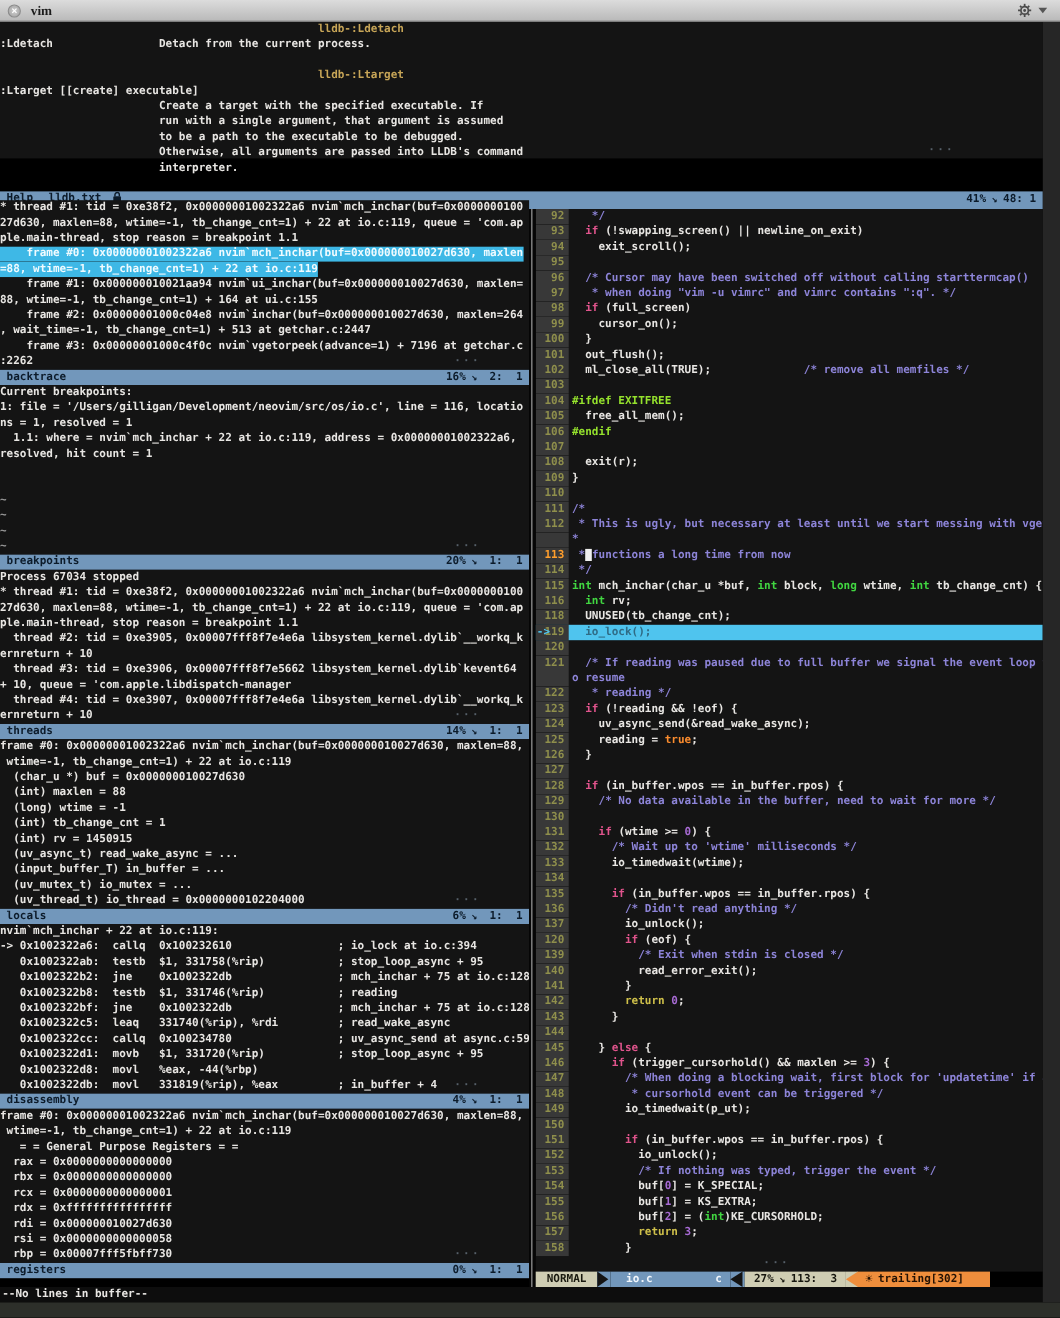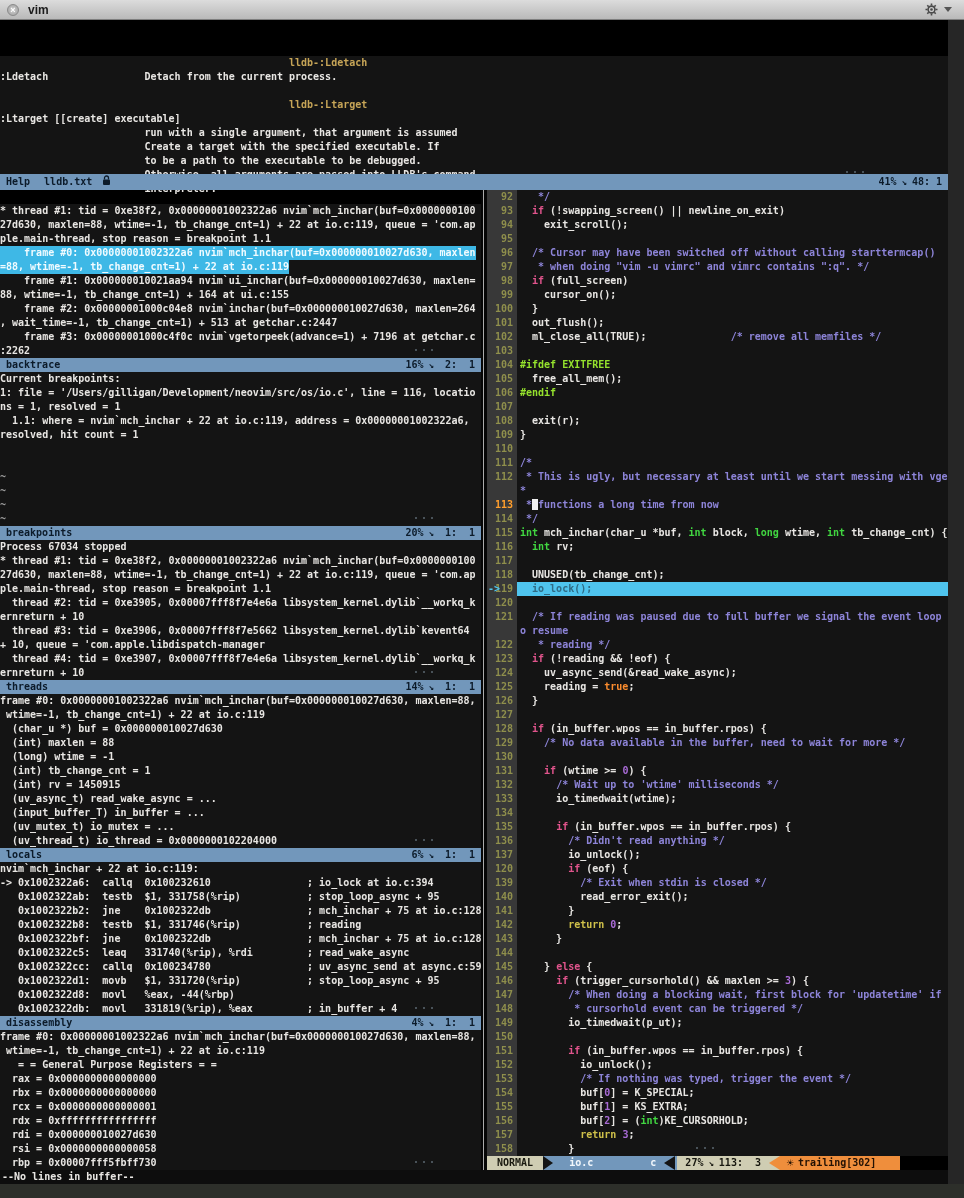--- a/index.html
+++ b/index.html
@@ -4,39 +4,39 @@
 <style>
   html,body{margin:0;padding:0;background:#000;}
   body{width:964px;height:1198px;position:relative;overflow:hidden;
        font-family:"DejaVu Sans Mono",monospace;font-weight:bold;font-size:10px;line-height:14px;}
   
   #titlebar{position:absolute;left:0;top:0;width:964px;height:20px;
     background:linear-gradient(#dcdcdc,#b9b9b9);border-bottom:1px solid #7e7e7e;box-sizing:border-box;}
   #closebtn{position:absolute;left:7px;top:4px;width:12px;height:12px;border-radius:50%;
     background:radial-gradient(#cfcfcf,#9f9f9f);border:1px solid #8a8a8a;box-sizing:border-box;
     color:#fff;font-size:9px;line-height:10px;text-align:center;font-family:"Liberation Sans",sans-serif;}
-  #wintitle{position:absolute;left:28px;top:3px;color:#1c1c1c;font-family:Liberation Sans, sans-serif;
+  #wintitle{position:absolute;left:28px;top:3px;color:#1c1c1c;font-family:Liberation Serif, serif;
     font-size:12px;font-weight:600;line-height:14px;}
   #gear{position:absolute;right:26px;top:3px;}
   #caret{position:absolute;right:12px;top:7px;width:0;height:0;
     border-left:4px solid transparent;border-right:4px solid transparent;border-top:5px solid #555;}
   
   .trow{height:14px;display:flex;overflow:hidden;}
   .txt{white-space:pre;}
   .w{color:#e8e6e3}.c{color:#8d84d8}.k{color:#e0548c}.t{color:#41d641}.pp{color:#95e22d}
   .o{color:#fb8c2e}.y{color:#cfc04a}.nu{color:#a86bd5}.h{color:#c7a557}.d{color:#9a9a9a}
   .hlt{color:#2f6b85}
   .cb{background:#efefef;color:#efefef;}
   .hlspan{background:#3eb8e6;}
   .hlspan span{color:#f0fbff;}
   .hlrow{background:#4fc4ee;}
   
-  #help{position:absolute;left:0;top:20px;width:948px;height:124px;background:#141414;position:absolute;margin-top:36px;}
+  #help{position:absolute;left:0;top:20px;width:948px;height:124px;background:#141414;position:absolute;}
   #helpbar{position:absolute;left:0;top:174px;width:948px;height:16px;}
-  #leftcol{position:absolute;left:0;top:204px;width:402px;}
+  #leftcol{position:absolute;left:0;top:182px;width:402px;}
   .pane{width:481px;}
   .pbody{position:relative;background:#141414;overflow:hidden;}
   .sbar,#helpbar{background:#7297bb;color:#0c1b2a;display:flex;align-items:center;
     justify-content:space-between;padding:0 6px;box-sizing:border-box;}
   .sbar{height:14px;}
   .barright{display:flex;align-items:center;}
   .barright .scr{margin:0 5px;font-size:9px;}
   .dots{position:absolute;bottom:0;color:#566069;letter-spacing:2px;}
   #sep{position:absolute;left:481px;top:190px;width:6px;height:980px;background:#060606;}
   #sep::before{content:"";position:absolute;left:2px;top:0;width:1px;height:100%;background:#ababab;}
@@ -103,24 +103,24 @@
     <div class="trow">
       <span class="txt"></span>
     </div>
     <div class="trow">
       <span class="txt"><span class="h">                                                lldb-:Ltarget</span></span>
     </div>
     <div class="trow">
       <span class="txt"><span class="w">:Ltarget [[create] executable]</span></span>
     </div>
     <div class="trow">
+      <span class="txt"><span class="w">                        Create a target with the specified executable. If</span></span>
+    </div>
+    <div class="trow">
       <span class="txt"><span class="w">                        run with a single argument, that argument is assumed</span></span>
-    </div>
-    <div class="trow">
-      <span class="txt"><span class="w">                        Create a target with the specified executable. If</span></span>
     </div>
     <div class="trow">
       <span class="txt"><span class="w">                        to be a path to the executable to be debugged.</span></span>
     </div>
     <div class="trow">
       <span class="txt"><span class="w">                        Otherwise, all arguments are passed into LLDB's command</span></span>
     </div>
     <div class="trow">
       <span class="txt"><span class="w">                        interpreter.</span></span>
     </div>
@@ -522,24 +522,20 @@
     </div>
     <div class="trow">
       <span class="gut"><span class="lnum">115</span></span>
       <span class="txt"><span class="t">int</span><span class="w"> mch_inchar(char_u *buf, </span><span class="t">int</span><span class="w"> block, </span><span class="t">long</span><span class="w"> wtime, </span><span class="t">int</span><span class="w"> tb_change_cnt) {</span></span>
     </div>
     <div class="trow">
       <span class="gut"><span class="lnum">116</span></span>
       <span class="txt"><span class="w">  </span><span class="t">int</span><span class="w"> rv;</span></span>
     </div>
     <div class="trow">
-      <span class="gut"><span class="lnum">117</span></span>
-      <span class="txt"></span>
-    </div>
-    <div class="trow">
       <span class="gut"><span class="lnum">118</span></span>
       <span class="txt"><span class="w">  UNUSED(tb_change_cnt);</span></span>
     </div>
     <div class="trow hlrow">
       <span class="gut"><span class="sign">-&gt;</span><span class="lnum">119</span></span>
       <span class="txt"><span class="hlt">  io_lock();</span></span>
     </div>
     <div class="trow">
       <span class="gut"><span class="lnum">120</span></span>
       <span class="txt"></span>

